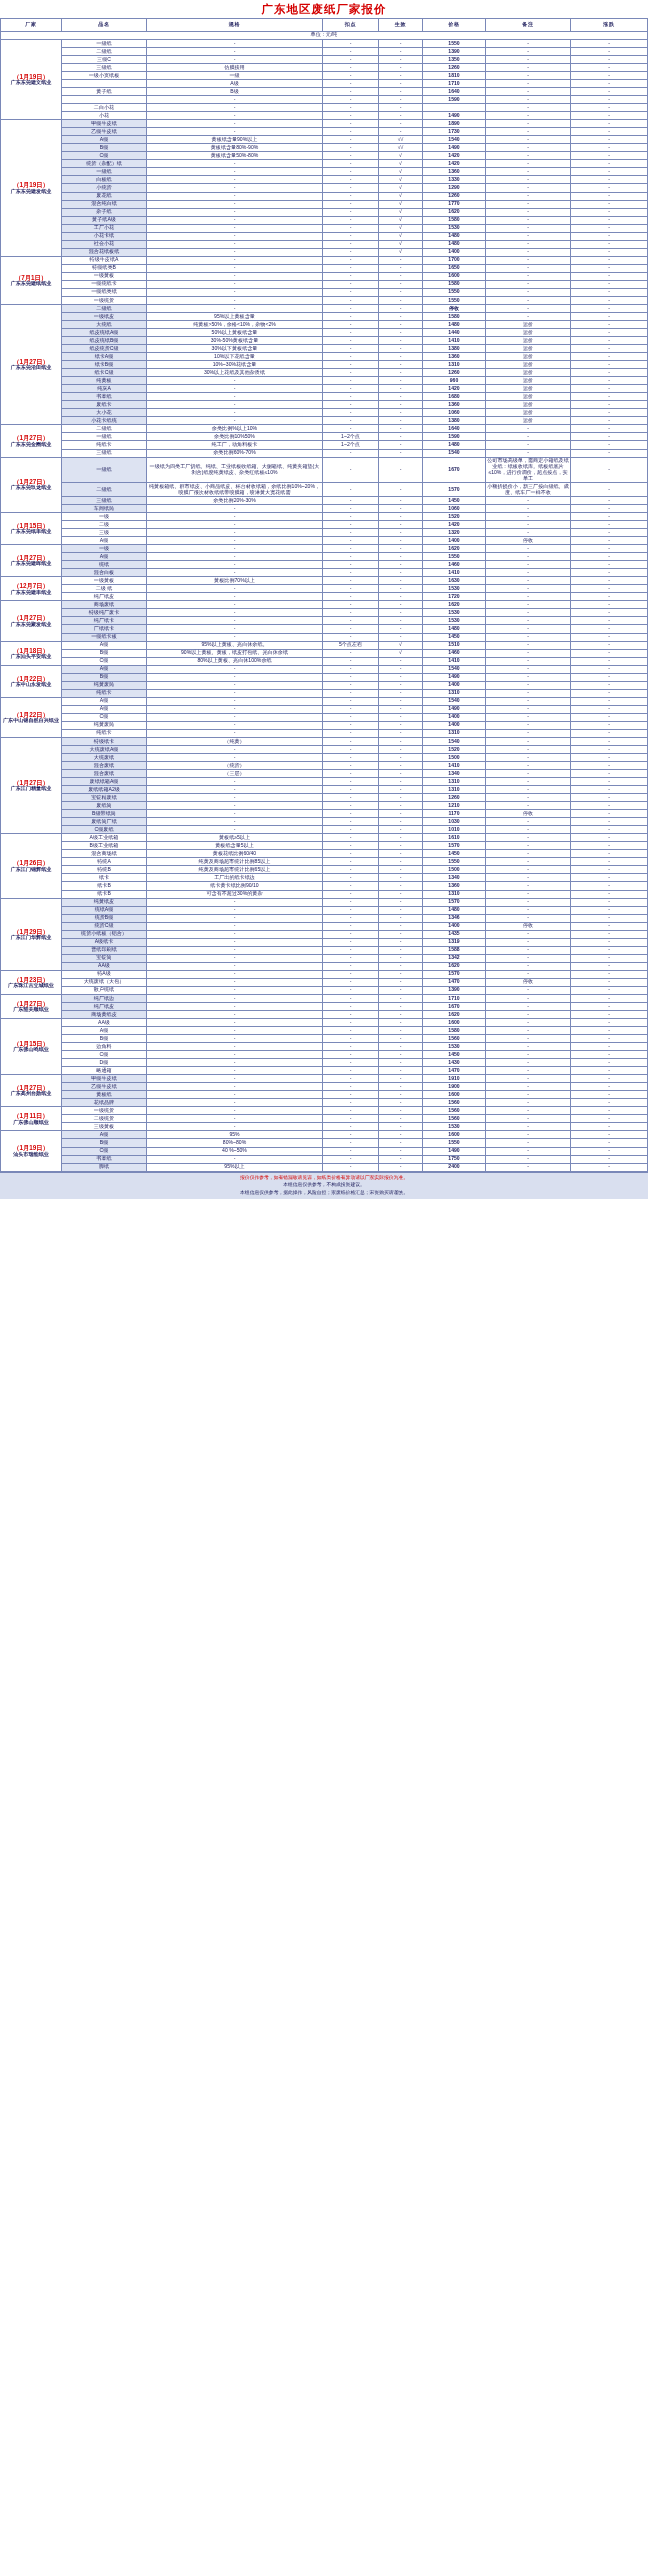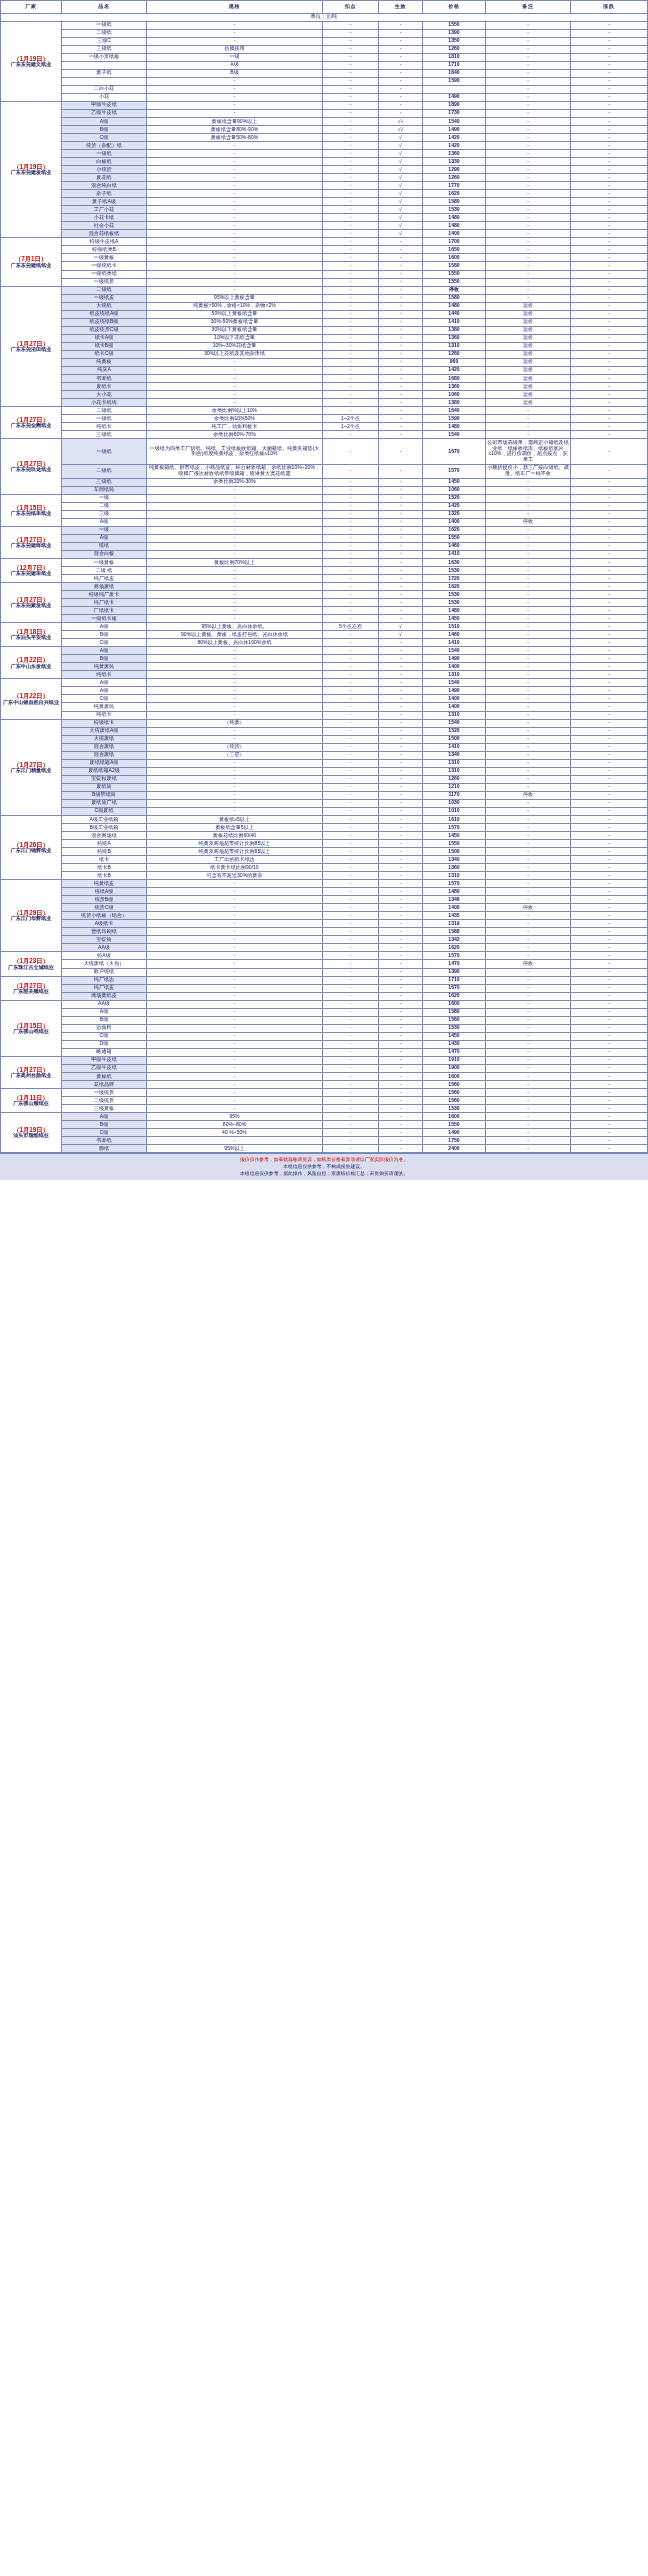--- a/index.html
+++ b/index.html
@@ -108,20 +108,23 @@
     border-top: 0.6px solid #7a88b8;
   }
   .footer .red { color: #d40000; }
   .tiny { font-size: 4.3px; }
 </style>
 </head>
 <body>
 
 <div class="page">
 
+  <div class="title-bar">
+    <span class="main-title">广东地区废纸厂家报价</span>
+  </div>
 
   <table class="main">
     <colgroup>
       <col style="width:61px">
       <col style="width:85px">
       <col style="width:176px">
       <col style="width:56px">
       <col style="width:44px">
       <col style="width:63px">
       <col style="width:85px">

